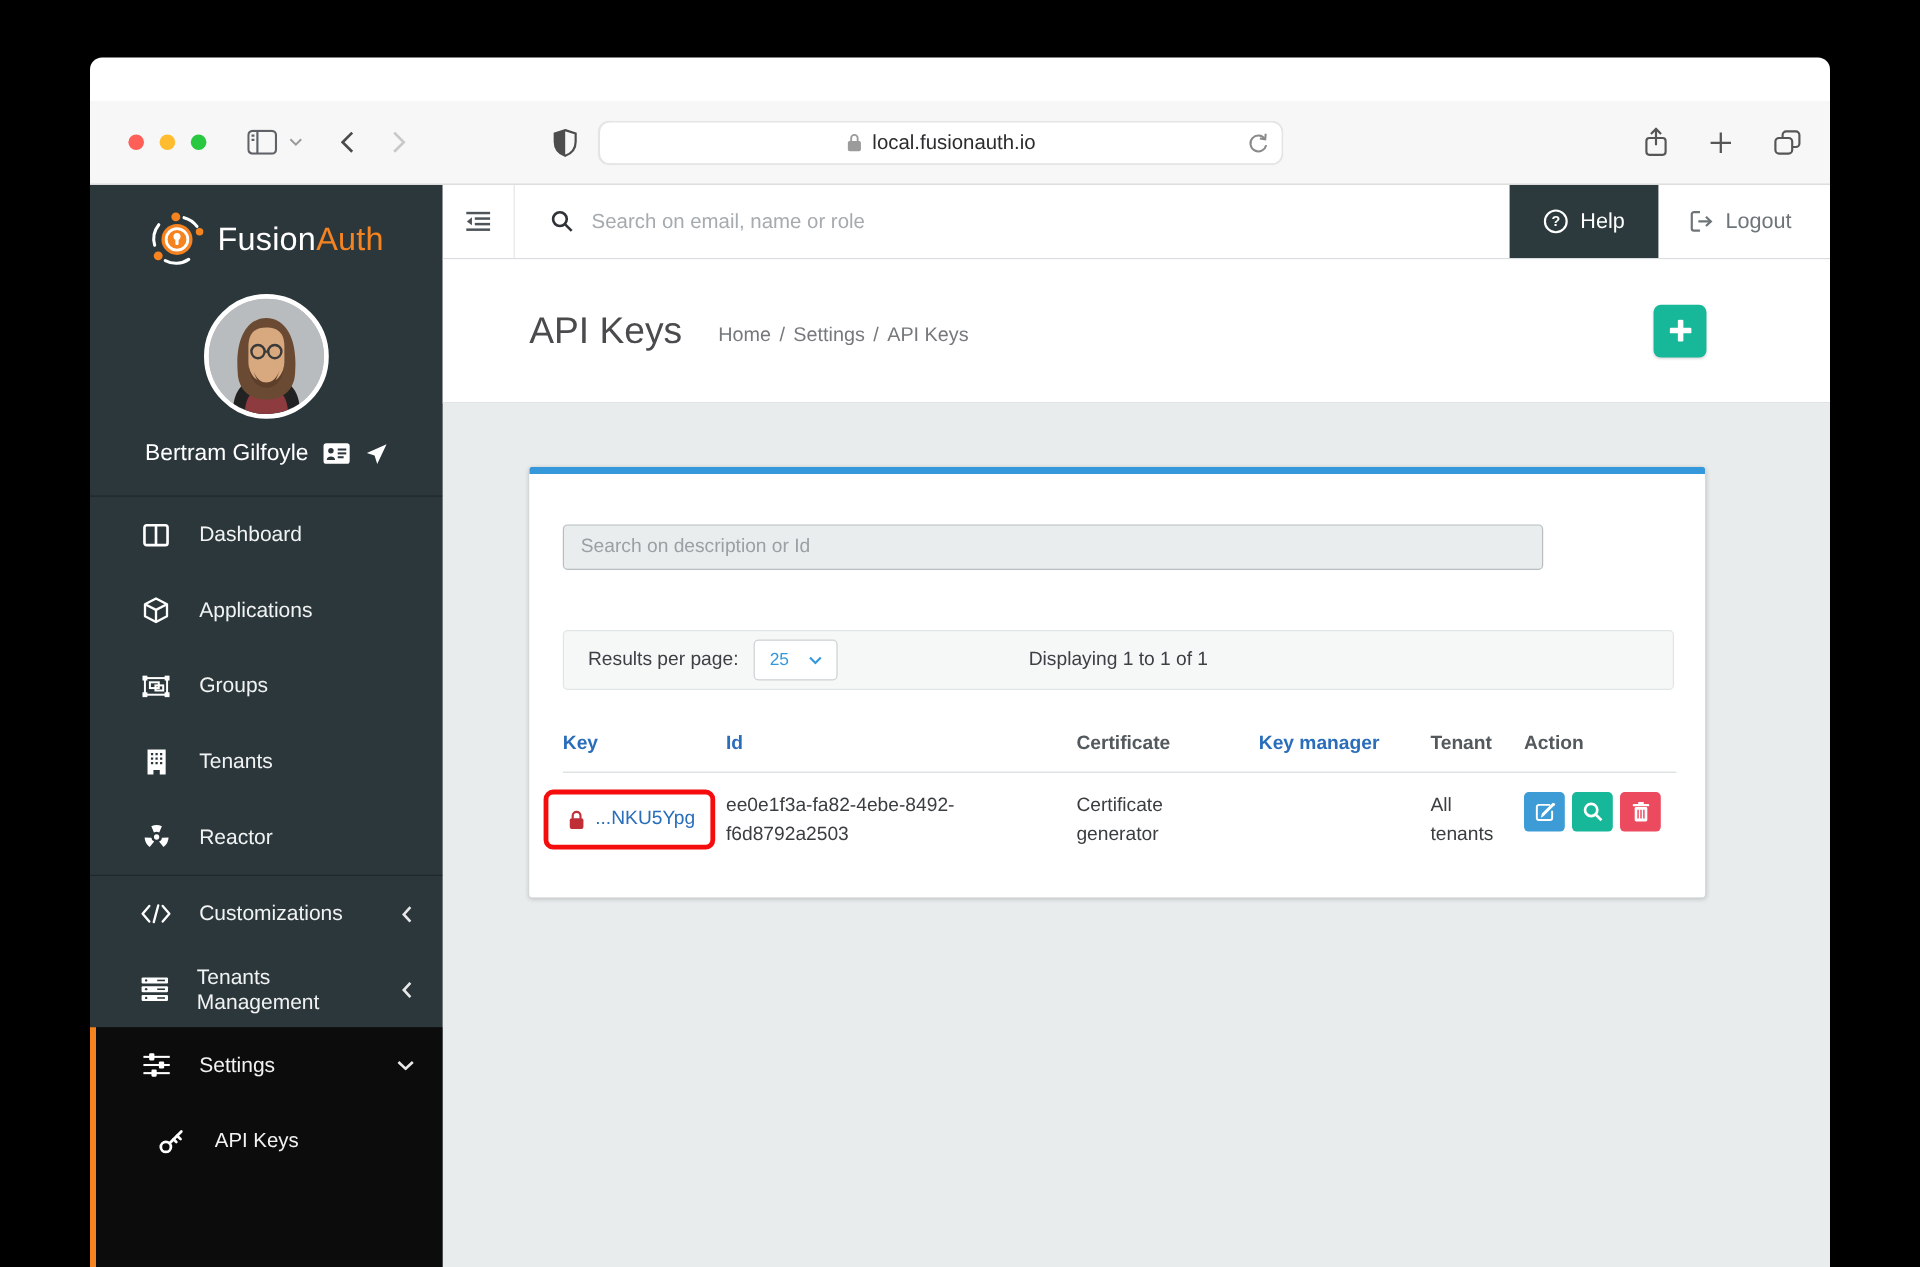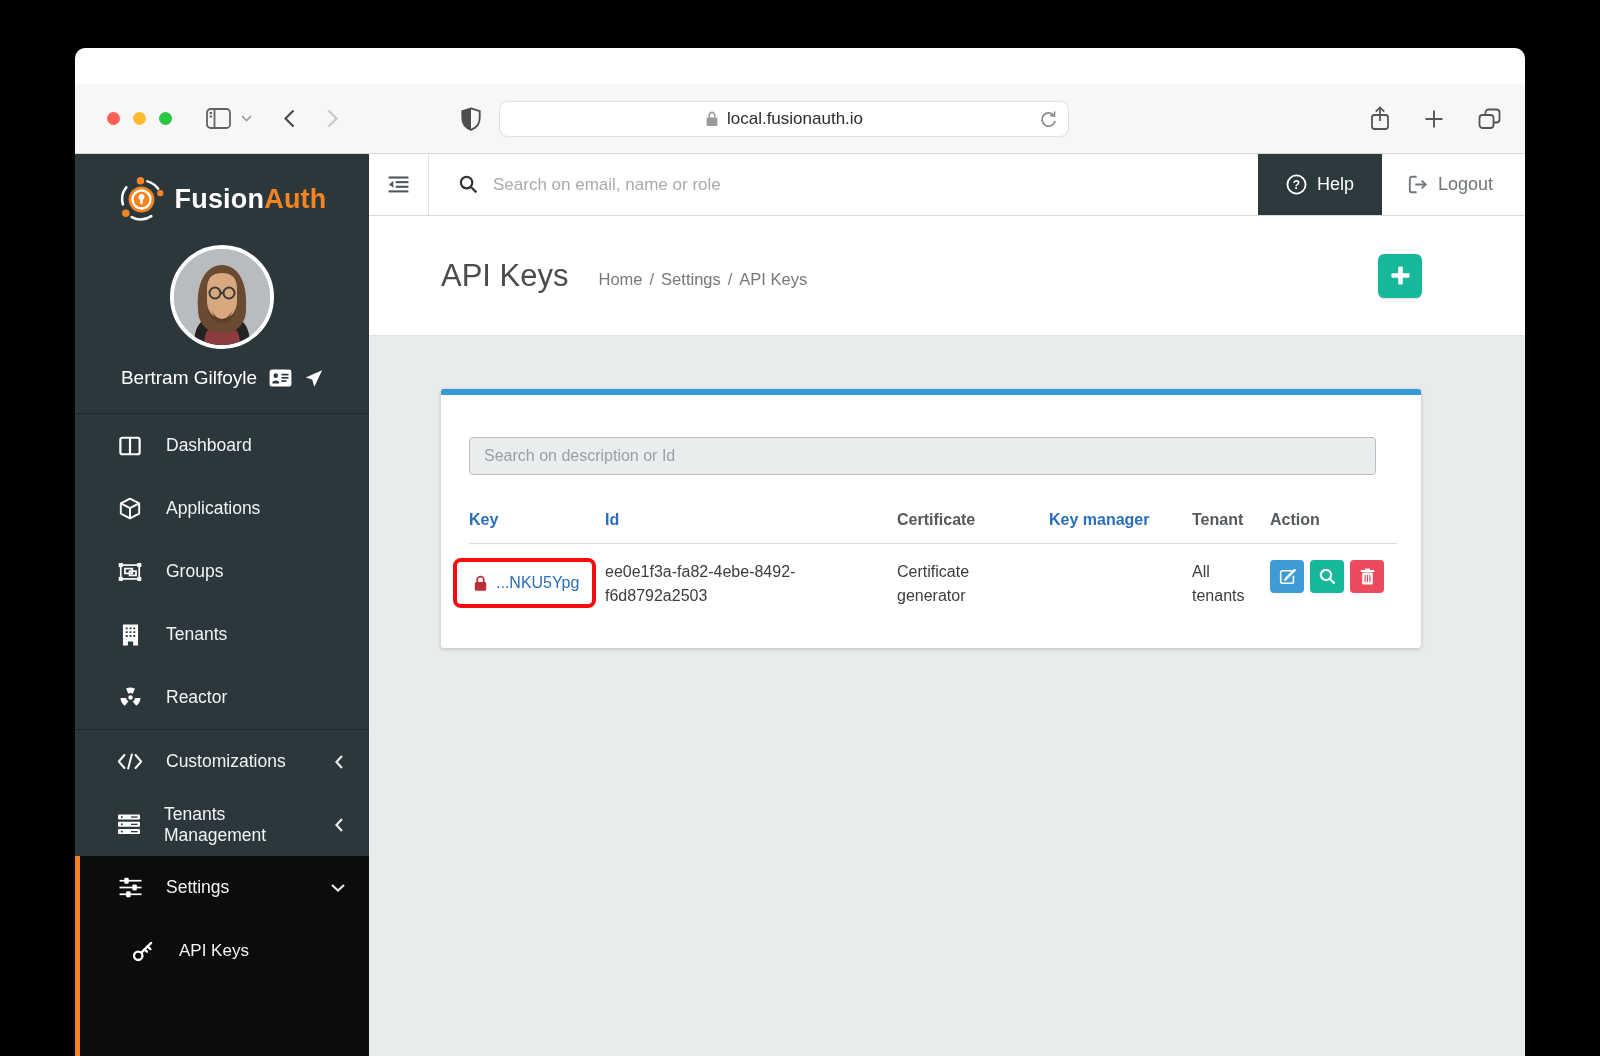--- a/index.html
+++ b/index.html
@@ -25,21 +25,21 @@
   .urlbar .refresh { position:absolute; right:11px; color:#8a8a8a; }
   .chrome-right { position:absolute; right:24px; display:flex; gap:34px; align-items:center; color:#565656; }
 
   
   .app { flex:1; display:flex; min-height:0; }
 
   
   .sidebar { width:294px; flex:0 0 294px; background:#2c373c; display:flex; flex-direction:column; overflow:hidden; }
   .side-header { padding-top:22px; padding-bottom:24px; text-align:center; }
   .logo { display:flex; align-items:center; justify-content:center; gap:10px; }
-  .logo-text { font-size:27px; font-weight:bold; color:#fff; letter-spacing:.2px; }
+  .logo-text { font-size:27px; font-weight:normal; color:#fff; letter-spacing:.2px; }
   .logo-text .auth { color:#f58320; }
   .avatar-wrap { margin-top:22px; display:flex; justify-content:center; }
   .avatar { width:104px; height:104px; border-radius:50%; border:4px solid #fff; overflow:hidden; background:#b9bcbe; }
   .username { margin-top:18px; display:flex; align-items:center; justify-content:center; gap:12px;
               color:#fff; font-size:19px; }
   .side-nav { border-top:1px solid rgba(0,0,0,.28); }
   .nav-item { height:63px; display:flex; align-items:center; padding-left:42px; gap:23px;
               font-size:17.5px; color:#f1f3f3; cursor:pointer; }
   .nav-ic { width:26px; display:flex; justify-content:center; color:#fff; }
   .side-group { border-top:1px solid rgba(0,0,0,.28); }
@@ -69,21 +69,21 @@
   .page-title { font-size:31px; color:#4a4b4d; font-weight:400; }
   .breadcrumb { display:flex; align-items:center; gap:7px; margin-left:30px; margin-top:8px;
                 color:#75797c; font-size:16.5px; }
   .add-btn { margin-left:auto; width:44px; height:44px; border-radius:6px; background:#17b79a;
              display:flex; align-items:center; justify-content:center; color:#fff; cursor:pointer;
              box-shadow:0 1px 2px rgba(0,0,0,.15); }
 
   .content { flex:1; padding:53px 0 0 72px; overflow:hidden; }
   .card { width:980px; background:#fff; border-top:6px solid #3498db; border-radius:3px;
           box-shadow:0 1px 4px rgba(0,0,0,.2); padding:42px 26px 40px 28px; }
-  .panel-input { width:907px; height:38px; background:#e9edee; border:1px solid #b7bdc0; border-radius:4px;
+  .panel-input { width:817px; height:38px; background:#e9edee; border:1px solid #b7bdc0; border-radius:4px;
                  padding:0 14px; font-size:16px; color:#444; font-family:inherit; outline:none; }
   .panel-input::placeholder { color:#9aa0a4; }
   .btn-row { margin-top:36px; display:flex; gap:5px; }
   .btn { height:38px; border-radius:4px; background:#3d9bd5; border:1px solid #2f8ecb; color:#fff;
          font-size:15.5px; font-weight:bold; display:inline-flex; align-items:center; gap:9px;
          padding:0 19px; cursor:pointer; font-family:inherit; }
   .btn .undo-glyph { font-size:17px; font-weight:bold; line-height:1; }
 
   .results-bar { margin-top:50px; width:926px; height:50px; background:#f6f8f8; border:1px solid #e1e5e6;
                  border-radius:4px; display:flex; align-items:center; padding:0 20px; position:relative; }
@@ -417,20 +417,30 @@
               <rect x="0.5" y="7.2" width="18" height="4.6" rx="1"></rect>
           </svg>
         </div>
       </div>
 
       <div class="content">
         <div class="card">
           <input type="text" class="panel-input" placeholder="Search on description or Id" style="">
 
 
+          <div class="results-bar">
+            <span class="results-label">Results per page:</span>
+            <div class="select">
+              <span>25</span>
+              <svg width="11" height="7" viewBox="0 0 11 7" fill="none" stroke="#3498db" stroke-width="1.8">
+                  <polyline points="1,1 5.5,5.5 10,1"></polyline>
+                </svg>
+            </div>
+            <div class="displaying">Displaying 1 to 1 of 1</div>
+          </div>
 
           <div class="table">
             <div class="thead">
               <div class="th link">Key</div>
               <div class="th link">Id</div>
               <div class="th">Certificate</div>
               <div class="th link">Key manager</div>
               <div class="th">Tenant</div>
               <div class="th">Action</div>
             </div>

